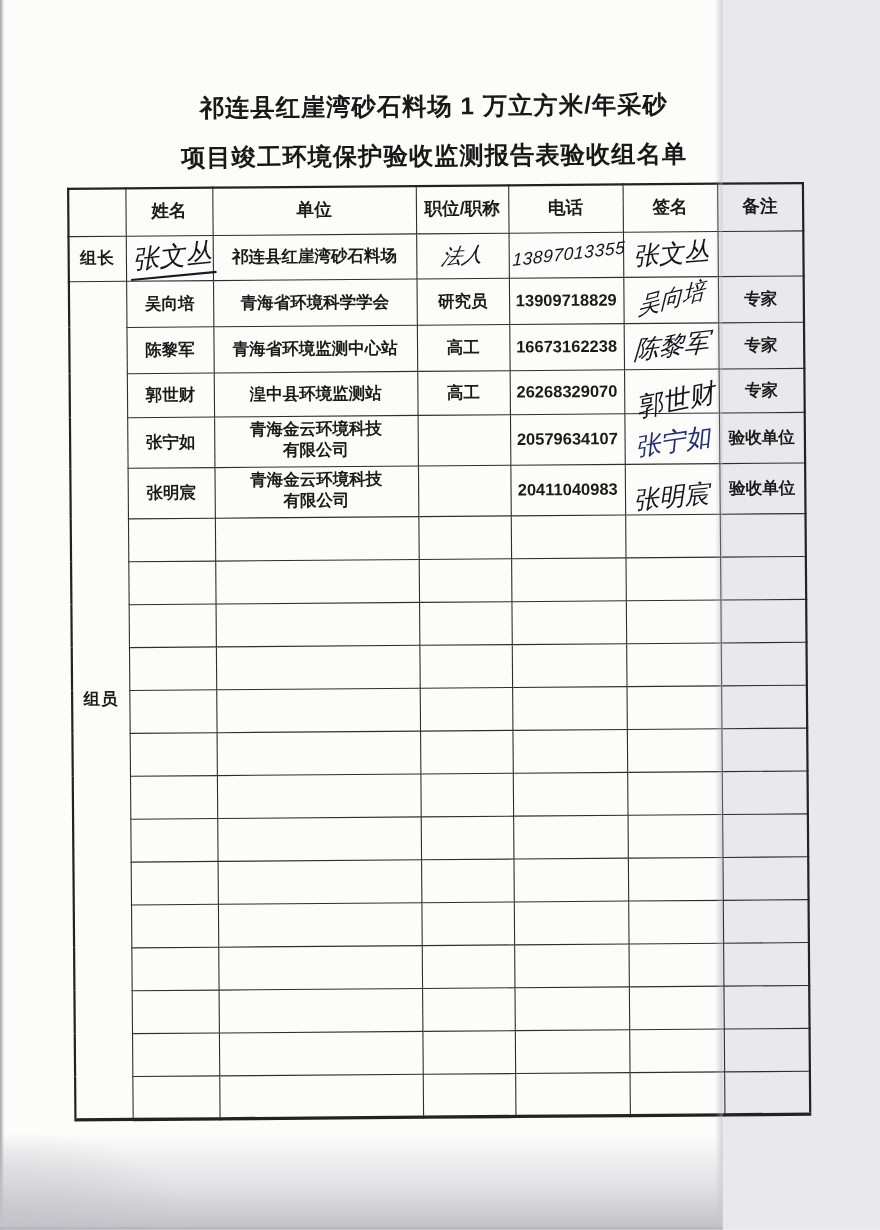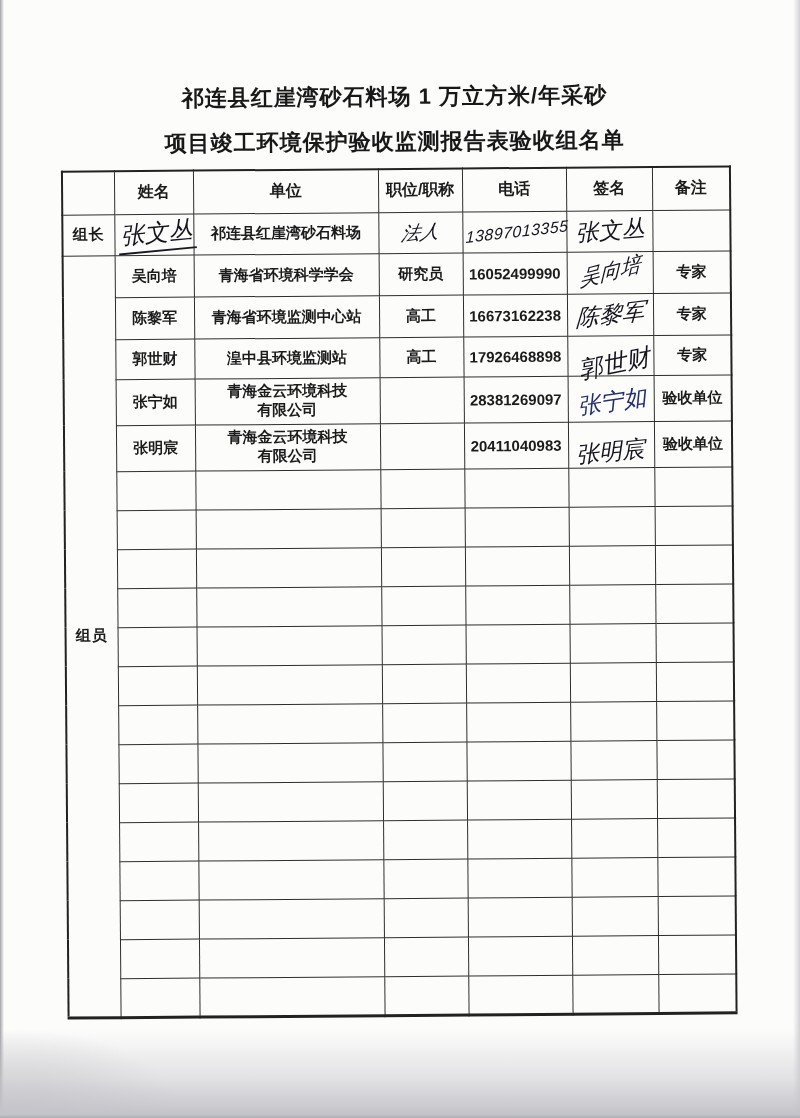--- a/index.html
+++ b/index.html
@@ -2,21 +2,21 @@
 <html><head>
 <meta charset="utf-8">
 <style>
   html,body{margin:0;padding:0;}
   body{
     width:800px;height:1118px;overflow:hidden;
     background:#e9e9eb;
     font-family:"Liberation Sans",sans-serif;
   }
   .page{
-    position:relative;width:800px;height:1118px;
+    position:relative;width:657px;height:1118px;
     background:#fcfcfb;
   }
   
   .edge-left{
     position:absolute;left:0;top:0;width:4px;height:100%;
     background:linear-gradient(90deg,rgba(90,90,100,.55),rgba(90,90,100,0));
     pointer-events:none;
   }
   .edge-right{
     position:absolute;right:0;top:0;width:7px;height:100%;
@@ -130,21 +130,21 @@
             <span class="hw sig-s1">张文丛</span>
           </td>
           <td></td>
         </tr>
 
         <tr class="r2">
           <td class="role" rowspan="19">组员</td>
           <td class="name">吴向培</td>
           <td class="unit">青海省环境科学学会</td>
           <td>研究员</td>
-          <td>16052499990</td>
+          <td>13909718829</td>
           <td class="sig">
             <span class="hw sig-s2">吴向培</span>
           </td>
           <td>专家</td>
         </tr>
 
         <tr class="r3">
           <td class="name">陈黎军</td>
           <td class="unit">青海省环境监测中心站</td>
           <td>高工</td>
@@ -152,35 +152,35 @@
           <td class="sig">
             <span class="hw sig-s3">陈黎军</span>
           </td>
           <td>专家</td>
         </tr>
 
         <tr class="r4">
           <td class="name">郭世财</td>
           <td class="unit">湟中县环境监测站</td>
           <td>高工</td>
-          <td>17926468898</td>
+          <td>26268329070</td>
           <td class="sig">
             <span class="hw sig-s4">郭世财</span>
           </td>
           <td>专家</td>
         </tr>
 
         <tr class="r5">
           <td class="name">张宁如</td>
           <td class="unit">
             <div class="l1">青海金云环境科技</div>
             <div class="l2">有限公司</div>
           </td>
           <td></td>
-          <td>28381269097</td>
+          <td>20579634107</td>
           <td class="sig">
             <span class="hw sig-s5">张宁如</span>
           </td>
           <td>验收单位</td>
         </tr>
 
         <tr class="r6">
           <td class="name">张明宸</td>
           <td class="unit">
             <div class="l1">青海金云环境科技</div>

